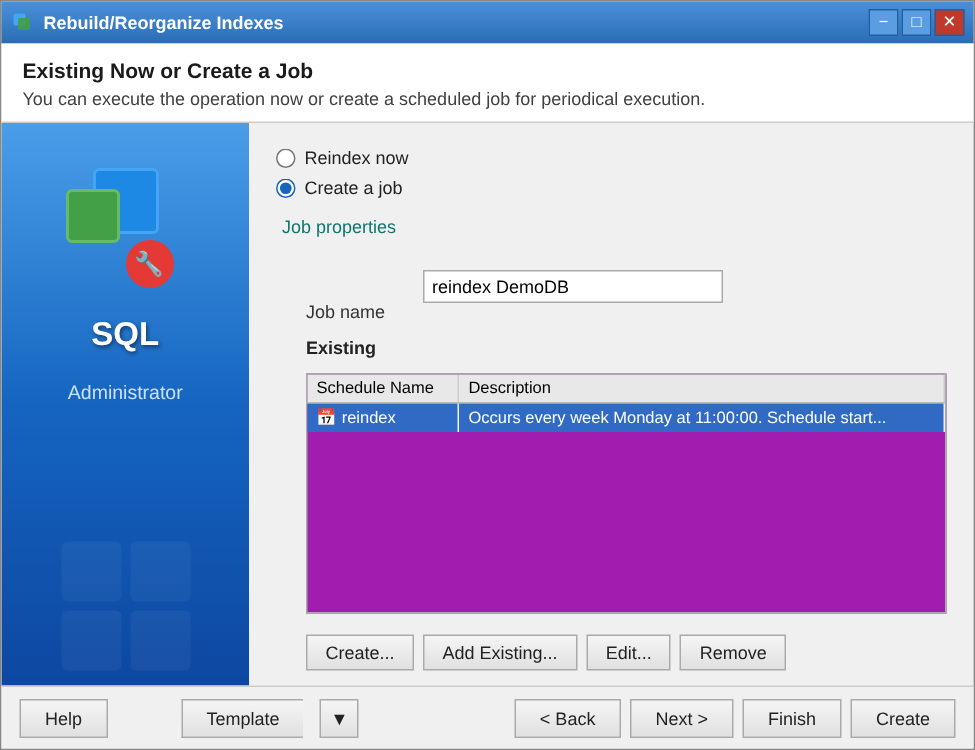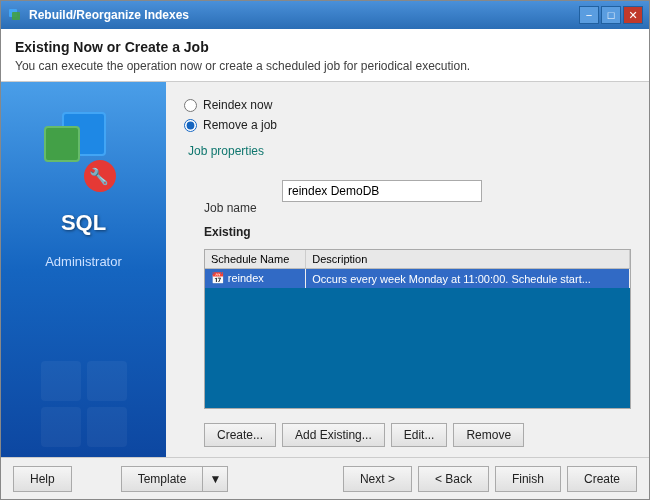--- a/index.html
+++ b/index.html
@@ -226,21 +226,21 @@
     }
     .schedules-label {
       font-size: 12px;
       font-weight: bold;
       color: #222;
       margin-left: 20px;
     }
     .schedule-table-container {
       margin-left: 20px;
       border: 1px solid #aaa;
-      background: #0369a1;
+      background: #a21caf;
       flex: 1;
       min-height: 120px;
     }
     .schedule-table {
       width: 100%;
       border-collapse: collapse;
     }
     .schedule-table thead tr {
       background: #e8e8e8;
     }
@@ -281,21 +281,21 @@
       background: #f0f0f0;
       border-top: 1px solid #ccc;
       display: flex;
       align-items: center;
       padding: 0 12px;
       gap: 6px;
       flex-shrink: 0;
     }
     .footer-left {
       display: flex;
-      gap: 0;
+      gap: 11px;
       padding-left: 43px;
     }
     .footer-right {
       display: flex;
       gap: 6px;
       margin-left: auto;
     }
     .btn-footer {
       height: 26px;
       padding: 0 16px;
@@ -391,21 +391,21 @@
 
     <div class="main-panel">
 
       <div class="radio-group">
         <label class="radio-item">
           <input type="radio" class="radio-input" name="mode" style="">
           <span class="radio-label">Reindex now</span>
         </label>
         <label class="radio-item">
           <input type="radio" class="radio-input" name="mode" checked="" style="">
-          <span class="radio-label">Remove a job</span>
+          <span class="radio-label">Create a job</span>
         </label>
       </div>
 
       <div class="job-props-section">
         <div class="section-label">Job properties</div>
         <div class="field-row">
           <span class="field-label">Job name</span>
           <input type="text" class="field-input" value="reindex DemoDB" style="">
         </div>
       </div>
@@ -440,19 +440,19 @@
     </div>
   </div>
 
   <div class="footer">
     <button class="help-btn">Help</button>
     <div class="footer-left">
       <button class="btn-footer btn-template">Template</button>
       <button class="btn-footer btn-dropdown">▼</button>
     </div>
     <div class="footer-right">
+      <button class="btn-footer">&lt; Back</button>
       <button class="btn-footer">Next &gt;</button>
-      <button class="btn-footer">&lt; Back</button>
       <button class="btn-footer">Finish</button>
       <button class="btn-footer">Create</button>
     </div>
   </div>
 </div>
 
 </body></html>

